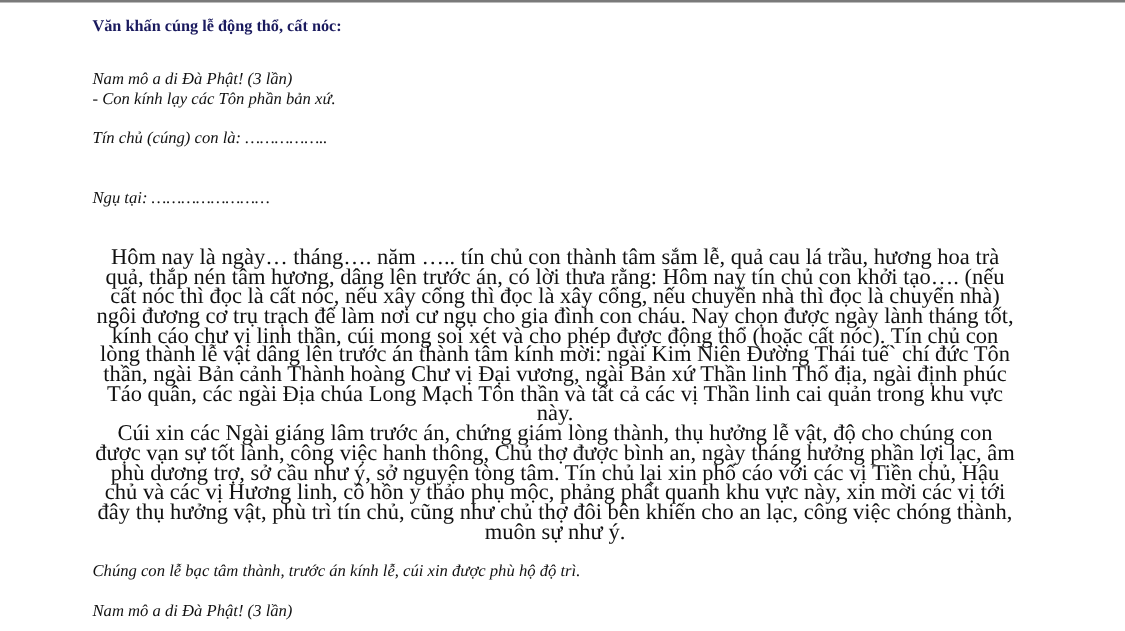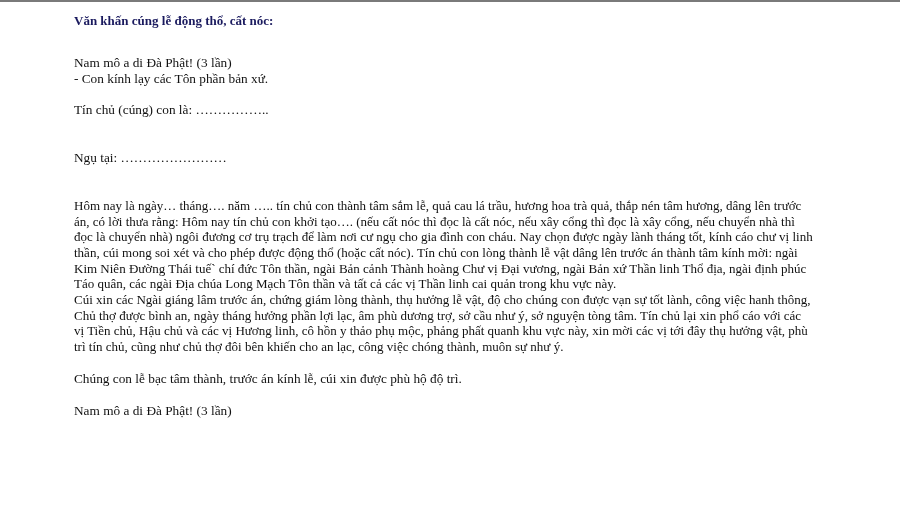--- a/index.html
+++ b/index.html
@@ -6,25 +6,25 @@
     body {
       width: 900px; height: 505px; overflow: hidden; position: relative;
       font-family: "Liberation Serif", serif; color: #111111;
     }
     .top-rule { position: absolute; left: 0; top: 0; width: 900px; height: 2px; background: #7a7a7a; }
     .doc { position: absolute; left: 74px; top: 8px; width: 740px; }
     h1 {
       margin: 0; font-family: "Liberation Serif", serif; font-weight: bold;
       font-size: 13px; color: #1a1a5e; line-height: 26px;
     }
-    .p { font-size: 13.3px; line-height: 15.7px; margin: 0; }
+    .p { font-size: 13.3px; line-height: 15.7px; margin: 0; font-style: italic; }
     .gap-title { height: 21px; }
     .gap { height: 16px; }
     .gap-big { height: 32px; }
-    .para { font-size: 13px; line-height: 15.7px; margin: 0; text-align: left; }
+    .para { font-size: 18px; line-height: 15.7px; margin: 0; text-align: center; }
   </style>
 </head>
 <body>
 
 <div class="top-rule"></div>
 
 <div class="doc">
   <h1>Văn khấn cúng lễ động thổ, cất nóc:</h1>
   <div class="gap-title"></div>
 

